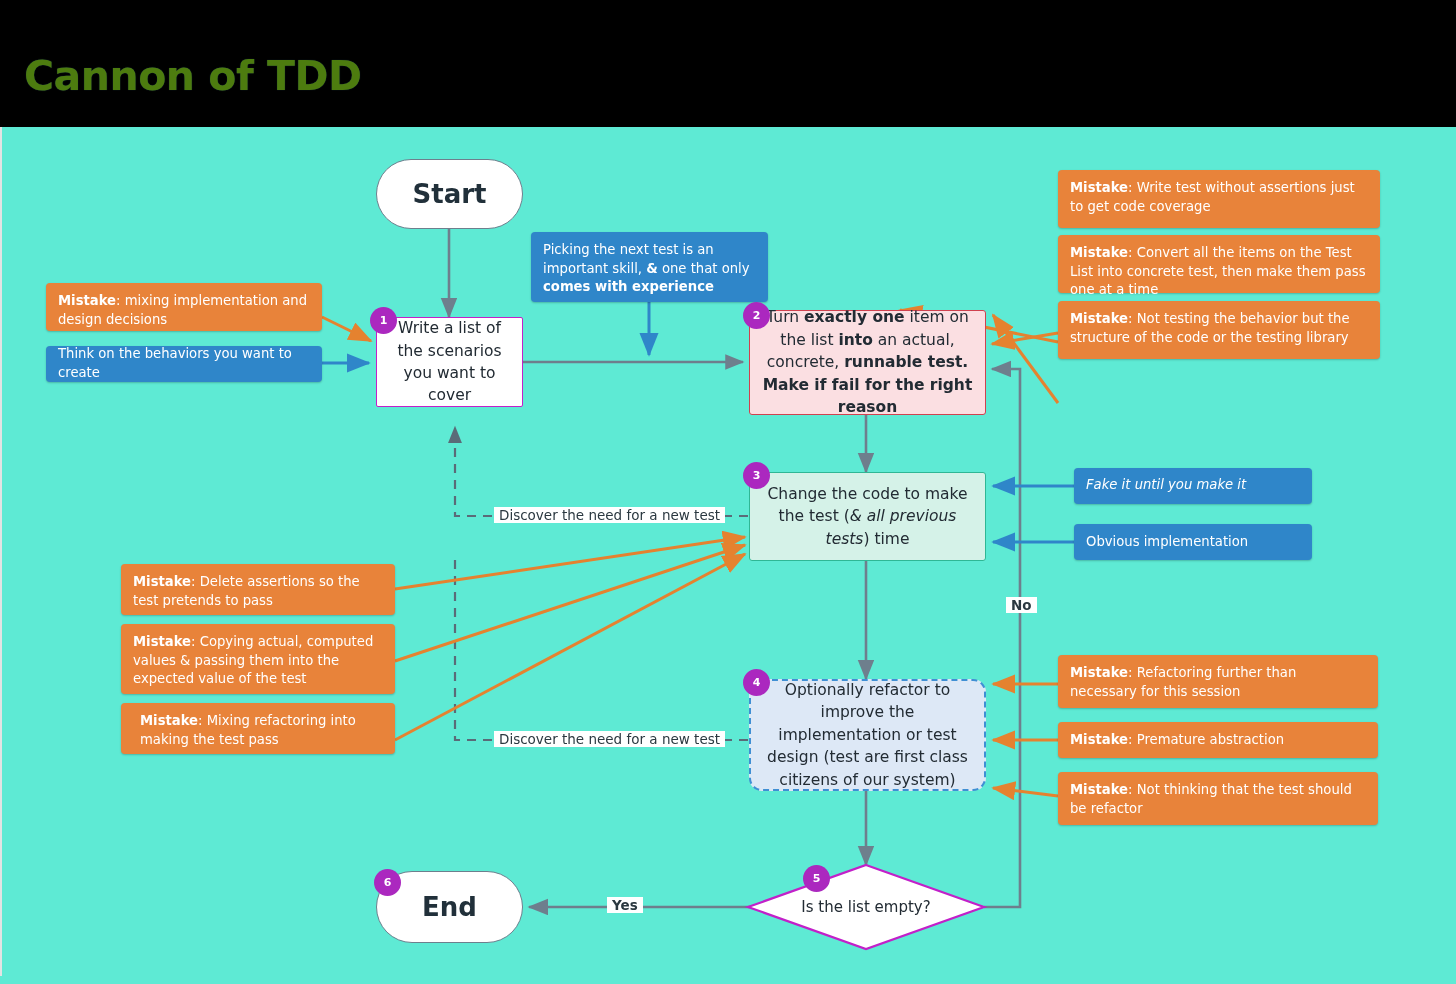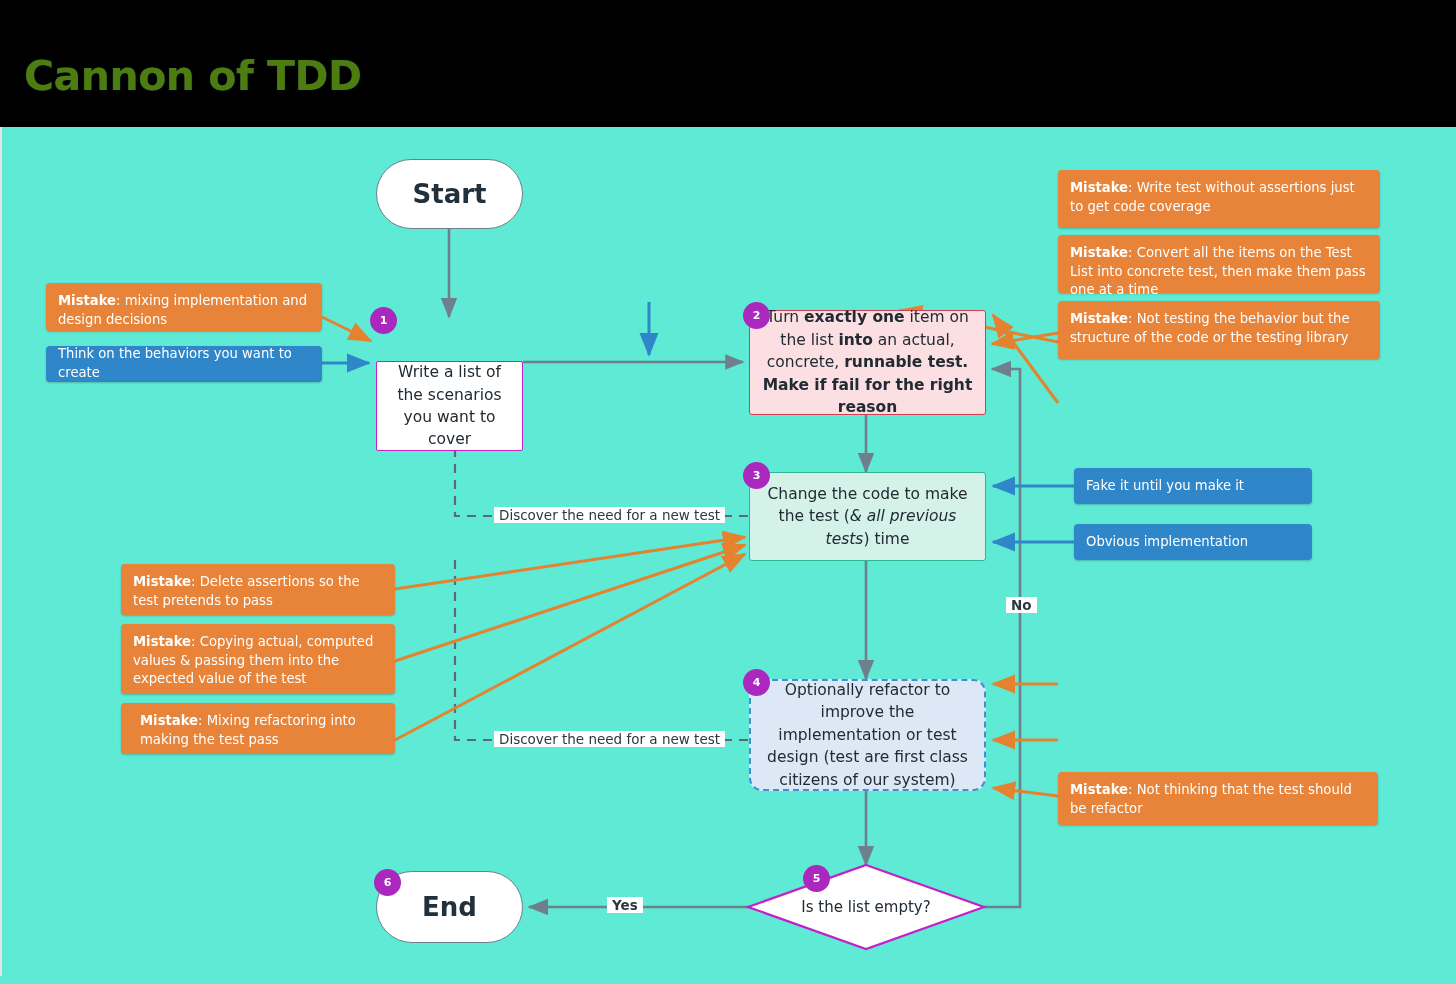--- a/index.html
+++ b/index.html
@@ -57,21 +57,21 @@
   }
 
   
   .proc {
     display: flex; align-items: center; justify-content: center;
     text-align: center;
     font-family: "DejaVu Sans", sans-serif;
     font-size: 15.5px; line-height: 1.45; color: #222b33;
     padding: 8px 12px;
   }
-  .proc-1 { background:#ffffff; border:1.8px solid #c220c9; border-radius:2px;margin-top:44px; }
+  .proc-1 { background:#ffffff; border:1.8px solid #c220c9; border-radius:2px; }
   .proc-2 { background:#fbdfe2; border:1.6px solid #d0414f; border-radius:3px; }
   .proc-3 { background:#d5f2e8; border:1.6px solid #2fb795; border-radius:3px; }
   .proc-4 { background:#dde8f6; border:2px dashed #3f8fd4; border-radius:13px; }
   .diamond-label {
     position:absolute; inset:0;
     display:flex; align-items:center; justify-content:center;
     font-family:"DejaVu Sans", sans-serif;
     font-size:15px; color:#222b33;text-align:right;
   }
 
@@ -243,53 +243,62 @@
     <div class="edge-label" style="left:494px; top:604px;">Discover the need for a new test</div>
 
     <div class="card orange" style="left:46px; top:156px; width:276px; height:48px;">
       <span><b>Mistake</b>: mixing implementation and design decisions</span>
     </div>
 
     <div class="card blue" style="left:46px; top:219px; width:276px; height:36px; display:flex; align-items:center;">
       <span>Think on the behaviors you want to create</span>
     </div>
 
+    <div class="card blue" style="left:531px; top:105px; width:237px; height:70px;">
+      <span><span>Picking the next test is an important skill, </span><span style="font-weight: bold;">&amp;</span><span> one that only </span><span style="font-weight: bold;">comes with experience</span></span>
+    </div>
 
     <div class="card orange" style="left:1058px; top:43px; width:322px; height:58px;">
       <span><b>Mistake</b>: Write test without assertions just to get code coverage</span>
     </div>
 
     <div class="card orange" style="left:1058px; top:108px; width:322px; height:58px;">
       <span><b>Mistake</b>: Convert all the items on the Test List into concrete test, then make them pass one at a time</span>
     </div>
 
     <div class="card orange" style="left:1058px; top:174px; width:322px; height:58px;">
       <span><b>Mistake</b>: Not testing the behavior but the structure of the code or the testing library</span>
     </div>
 
-    <div class="card blue" style="left:1074px; top:341px; width:238px; height:36px; display:flex; align-items:center;">
+    <div class="card blue" style="left:1074px; top:341px; width:238px; height:36px; display:flex; align-items:flex-end;font-style:italic;">
       <span>Fake it until you make it</span>
     </div>
 
     <div class="card blue" style="left:1074px; top:397px; width:238px; height:36px; display:flex; align-items:center;">
       <span>Obvious implementation</span>
     </div>
 
     <div class="card orange" style="left:121px; top:437px; width:274px; height:51px;">
       <span><b>Mistake</b>: Delete assertions so the test pretends to pass</span>
     </div>
 
     <div class="card orange" style="left:121px; top:497px; width:274px; height:70px;">
       <span><b>Mistake</b>: Copying actual, computed values &amp; passing them into the expected value of the test</span>
     </div>
 
     <div class="card orange" style="left:121px; top:576px; width:274px; height:51px;padding-left:19px;">
       <span><b>Mistake</b>: Mixing refactoring into making the test pass</span>
     </div>
 
-
+    <div class="card orange" style="left:1058px; top:528px; width:320px; height:53px;">
+      <span><b>Mistake</b>: Refactoring further than necessary for this session</span>
+    </div>
+
+    <div class="card orange" style="left:1058px; top:595px; width:320px; height:36px; display:flex; align-items:center;">
+      <span><b>Mistake</b>: Premature abstraction</span>
+    </div>
 
     <div class="card orange" style="left:1058px; top:645px; width:320px; height:53px;">
       <span><b>Mistake</b>: Not thinking that the test should be refactor</span>
     </div>
 
   </div>
 </div>
 
 </body></html>

